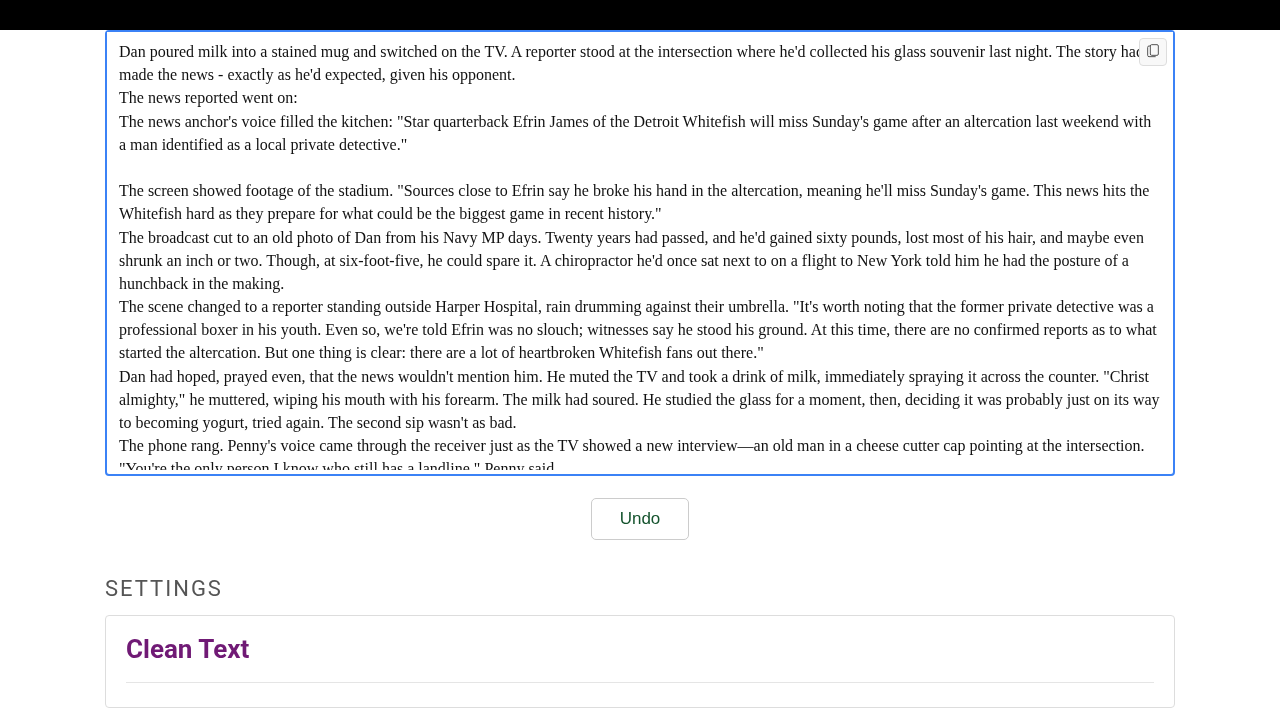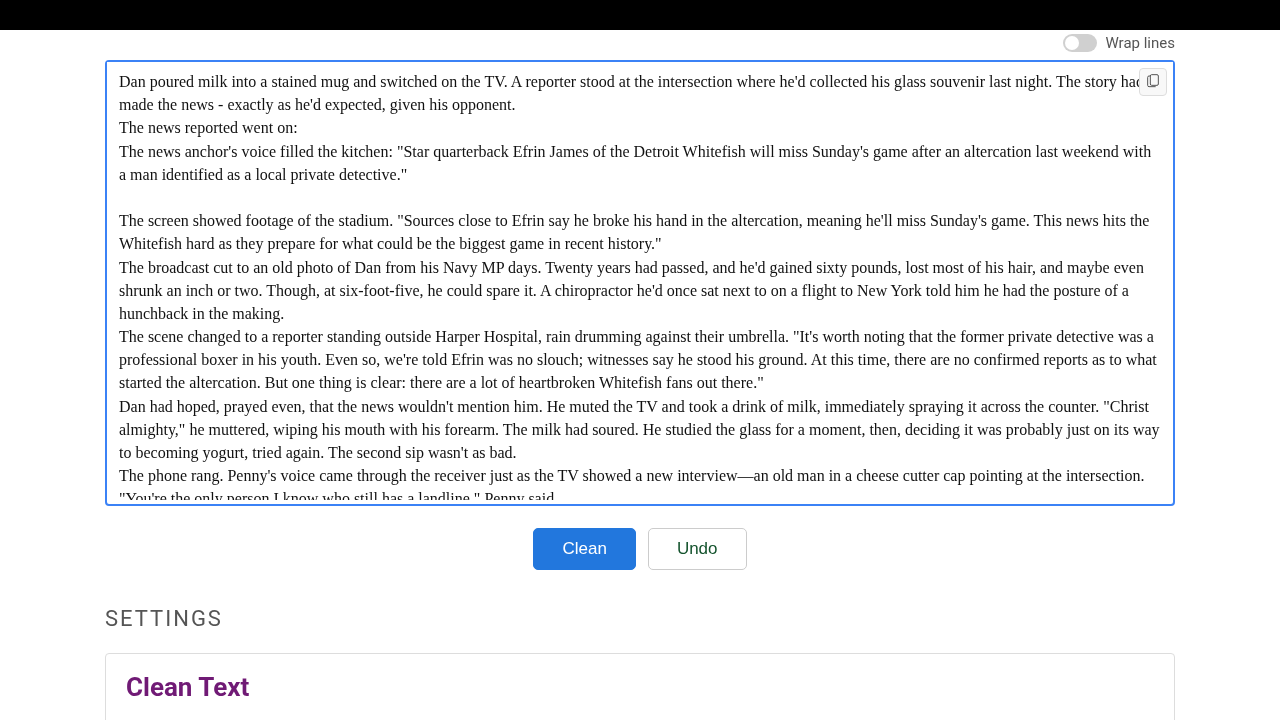--- a/index.html
+++ b/index.html
@@ -9,35 +9,31 @@
 .toolbar-top { display: flex; justify-content: flex-end; align-items: center; padding: 4px 0 8px; color: #555; font-size: 15px; }
 .toggle { width: 34px; height: 18px; border-radius: 10px; background: #d0d0d0; position: relative; margin-right: 8px; }
 .toggle::after { content:""; position:absolute; left:2px; top:2px; width:14px; height:14px; background:#fff; border-radius:50%; }
 .textarea-wrap { position: relative; border: 2px solid #3b82f6; border-radius: 4px; background: #fff; }
 .textarea { width: 100%; height: 438px; padding: 8px 12px; border: none; resize: none; font-family: Georgia, "Times New Roman", serif; font-size: 16px; line-height: 1.45; color: #111; outline: none; overflow-y: scroll; }
 .copy-btn { position: absolute; top: 6px; right: 6px; width: 28px; height: 28px; border: 1px solid #ddd; background: #f8f8f8; border-radius: 4px; display:flex; align-items:center; justify-content:center; cursor:pointer; }
 .copy-btn svg { width: 16px; height: 16px; stroke: #555; fill: none; stroke-width: 1.5; }
 .btn-row { display: flex; justify-content: center; gap: 12px; padding: 22px 0 28px; }
 .btn { padding: 10px 28px; font-size: 17px; border-radius: 5px; cursor: pointer; border: 1px solid #ccc; background: #fff; color: #14532d; }
 .btn-primary { background: #2277dd; border-color: #2277dd; color: #fff; }
-.settings-label { font-size: 22px; letter-spacing: 2px; color: #555; font-weight: 400; margin: 8px 0 22px; text-transform: uppercase; }
+.settings-label { font-size: 22px; letter-spacing: 2px; color: #555; font-weight: 400; margin: 8px 0 14px; text-transform: uppercase; }
 .settings-panel { border: 1px solid #ddd; border-radius: 4px; padding: 18px 20px 10px; }
 .panel-title { font-size: 26px; font-weight: 700; color: #701a75; margin-bottom: 18px; }
 .panel-cols { display: flex; gap: 20px; border-top: 1px solid #e5e5e5; padding-top: 14px; }
 </style>
 </head>
 <body>
 
 <div class="topbar"></div>
 
 <div class="container">
-  <div class="toolbar-top">
-    <div class="toggle"></div>
-    <span>Wrap lines</span>
-  </div>
 
   <div class="textarea-wrap">
     <textarea class="textarea" style="">Dan poured milk into a stained mug and switched on the TV. A reporter stood at the intersection where he'd collected his glass souvenir last night. The story had made the news - exactly as he'd expected, given his opponent.
 The news reported went on:
 The news anchor's voice filled the kitchen: "Star quarterback Efrin James of the Detroit Whitefish will miss Sunday's game after an altercation last weekend with a man identified as a local private detective."
 
 The screen showed footage of the stadium. "Sources close to Efrin say he broke his hand in the altercation, meaning he'll miss Sunday's game. This news hits the Whitefish hard as they prepare for what could be the biggest game in recent history."
 The broadcast cut to an old photo of Dan from his Navy MP days. Twenty years had passed, and he'd gained sixty pounds, lost most of his hair, and maybe even shrunk an inch or two. Though, at six-foot-five, he could spare it. A chiropractor he'd once sat next to on a flight to New York told him he had the posture of a hunchback in the making.
 The scene changed to a reporter standing outside Harper Hospital, rain drumming against their umbrella. "It's worth noting that the former private detective was a professional boxer in his youth. Even so, we're told Efrin was no slouch; witnesses say he stood his ground. At this time, there are no confirmed reports as to what started the altercation. But one thing is clear: there are a lot of heartbroken Whitefish fans out there."
 Dan had hoped, prayed even, that the news wouldn't mention him. He muted the TV and took a drink of milk, immediately spraying it across the counter. "Christ almighty," he muttered, wiping his mouth with his forearm. The milk had soured. He studied the glass for a moment, then, deciding it was probably just on its way to becoming yogurt, tried again. The second sip wasn't as bad.
@@ -48,21 +44,20 @@
       <span>
         <svg viewBox="0 0 24 24">
             <rect x="8" y="4" width="12" height="16" rx="2"></rect>
             <path d="M8 6H6a2 2 0 0 0-2 2v12a2 2 0 0 0 2 2h10"></path>
           </svg>
       </span>
     </div>
   </div>
 
   <div class="btn-row">
-    <button class="btn btn-primary">Clean</button>
     <button class="btn">Undo</button>
   </div>
 
   <div class="settings-label">Settings</div>
 
   <div class="settings-panel">
     <div class="panel-title">Clean Text</div>
     <div class="panel-cols">
       
       

